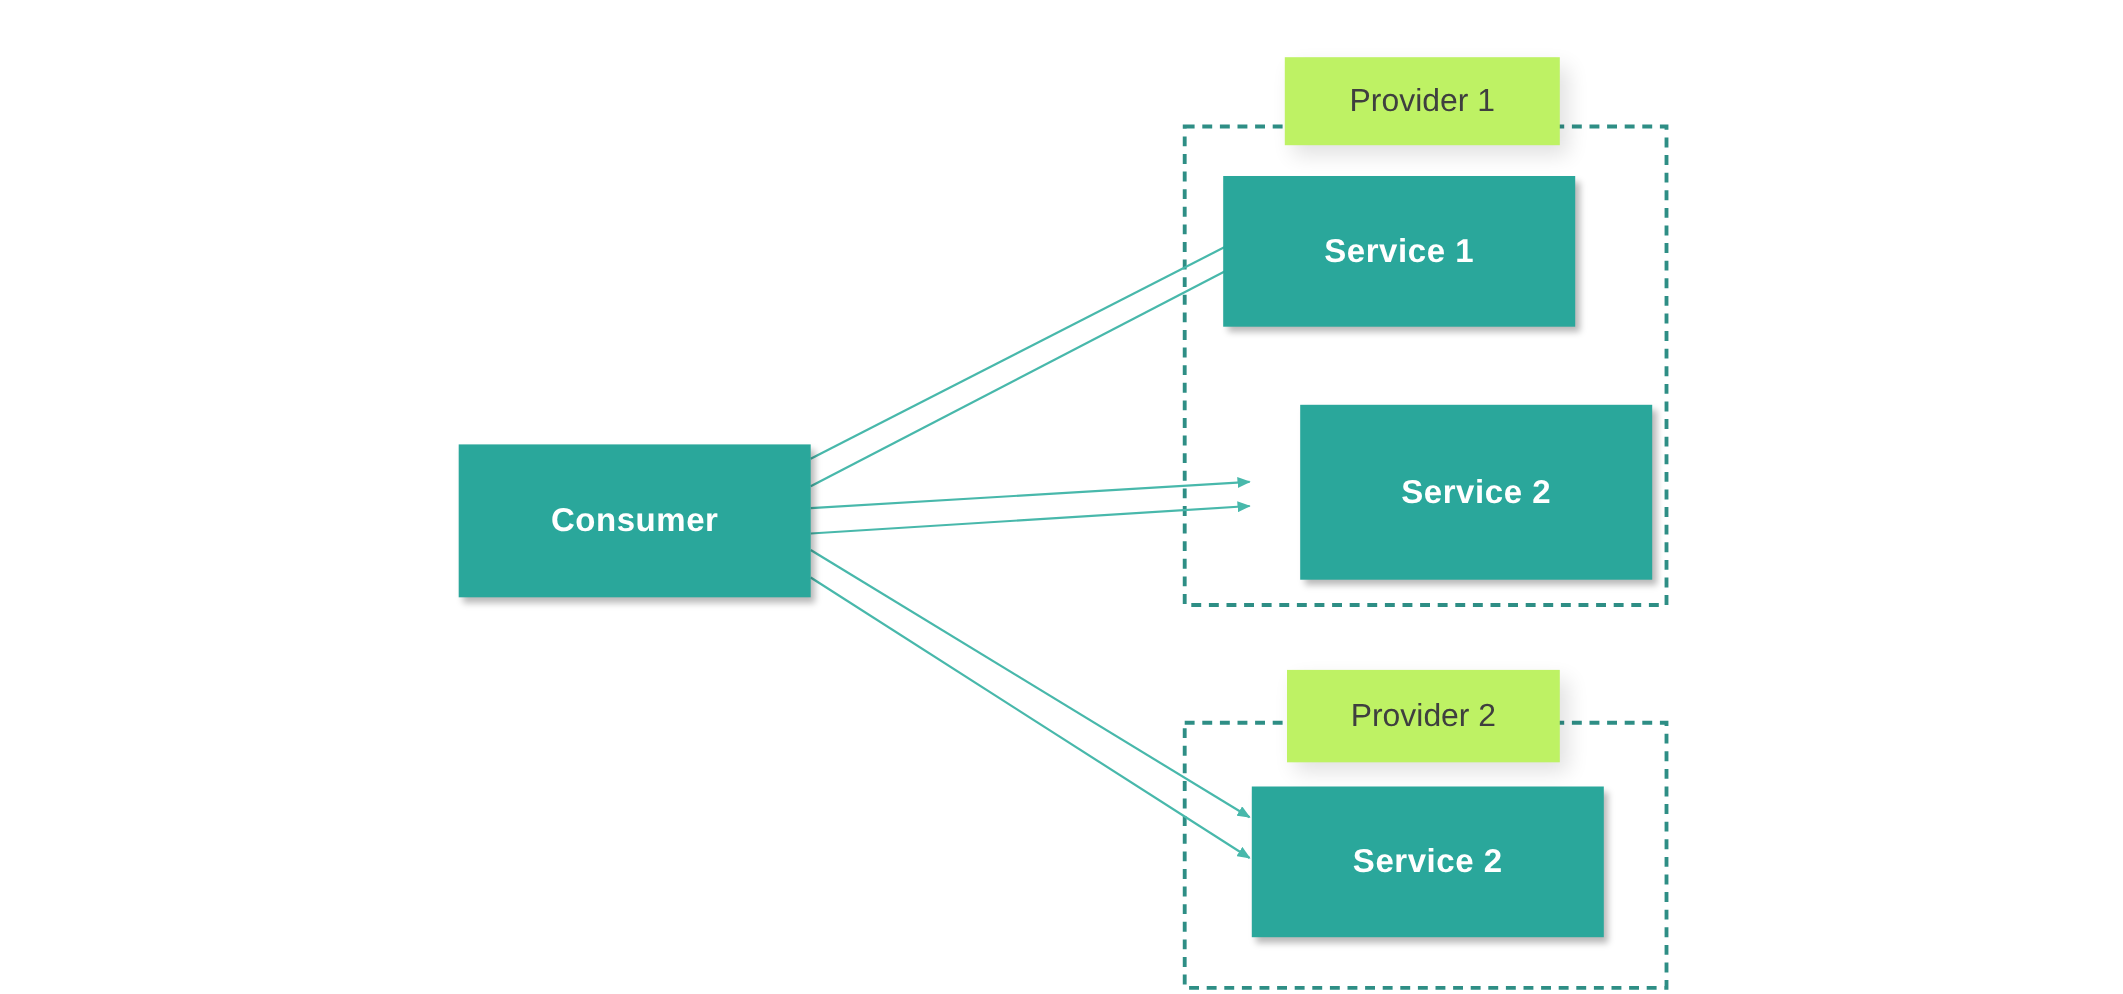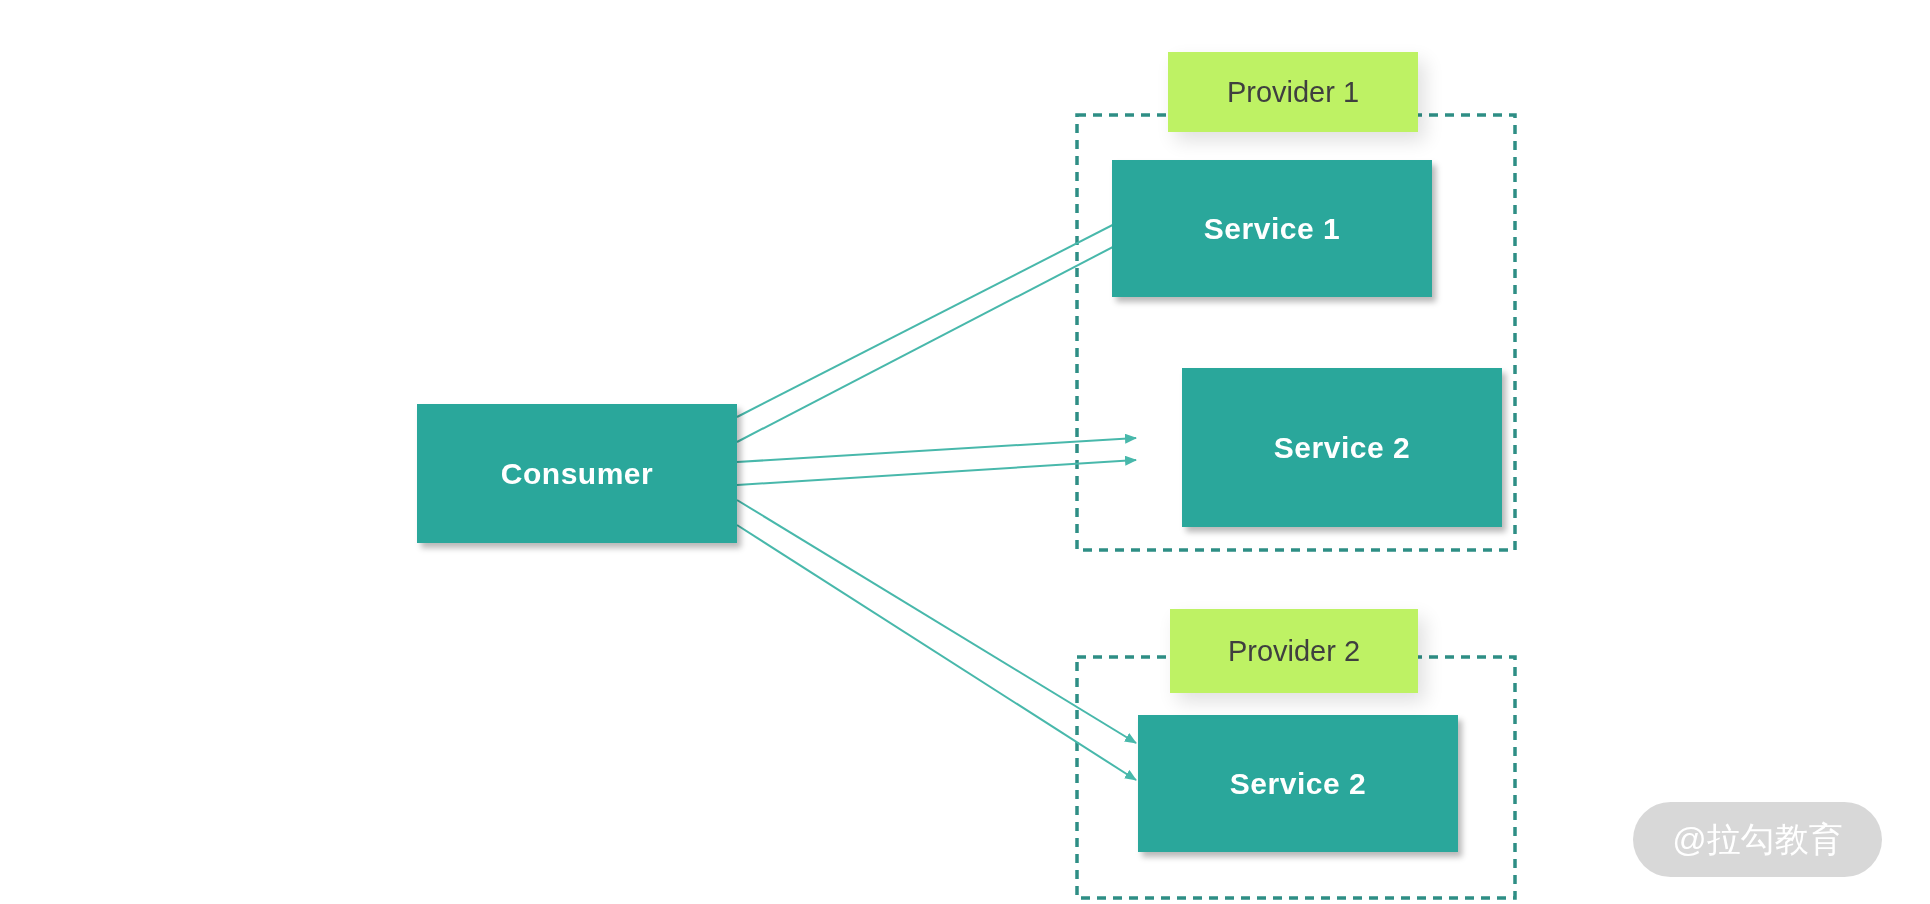--- a/index.html
+++ b/index.html
@@ -97,15 +97,14 @@
   <div class="node service-1">Service 1</div>
 
   <div class="node service-2">Service 2</div>
 
   <div class="node service-3">Service 2</div>
 
   <div class="group-label provider-1">Provider 1</div>
 
   <div class="group-label provider-2">Provider 2</div>
 
-  <div class="watermark">@拉勾教育</div>
 
 </div>
 
 </body></html>

